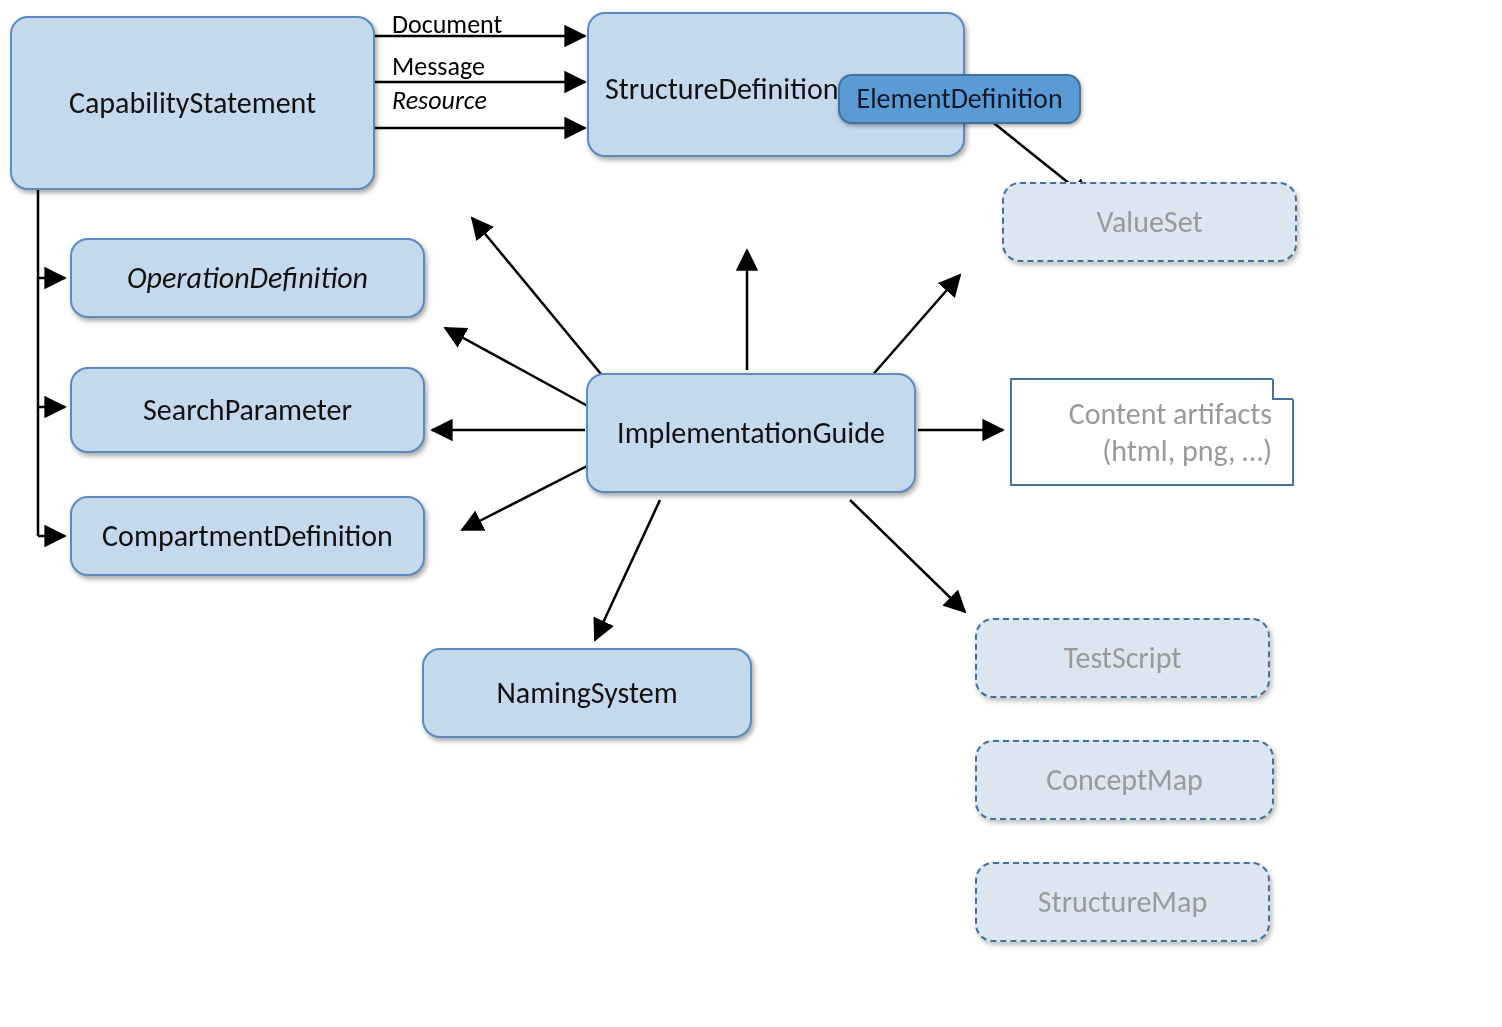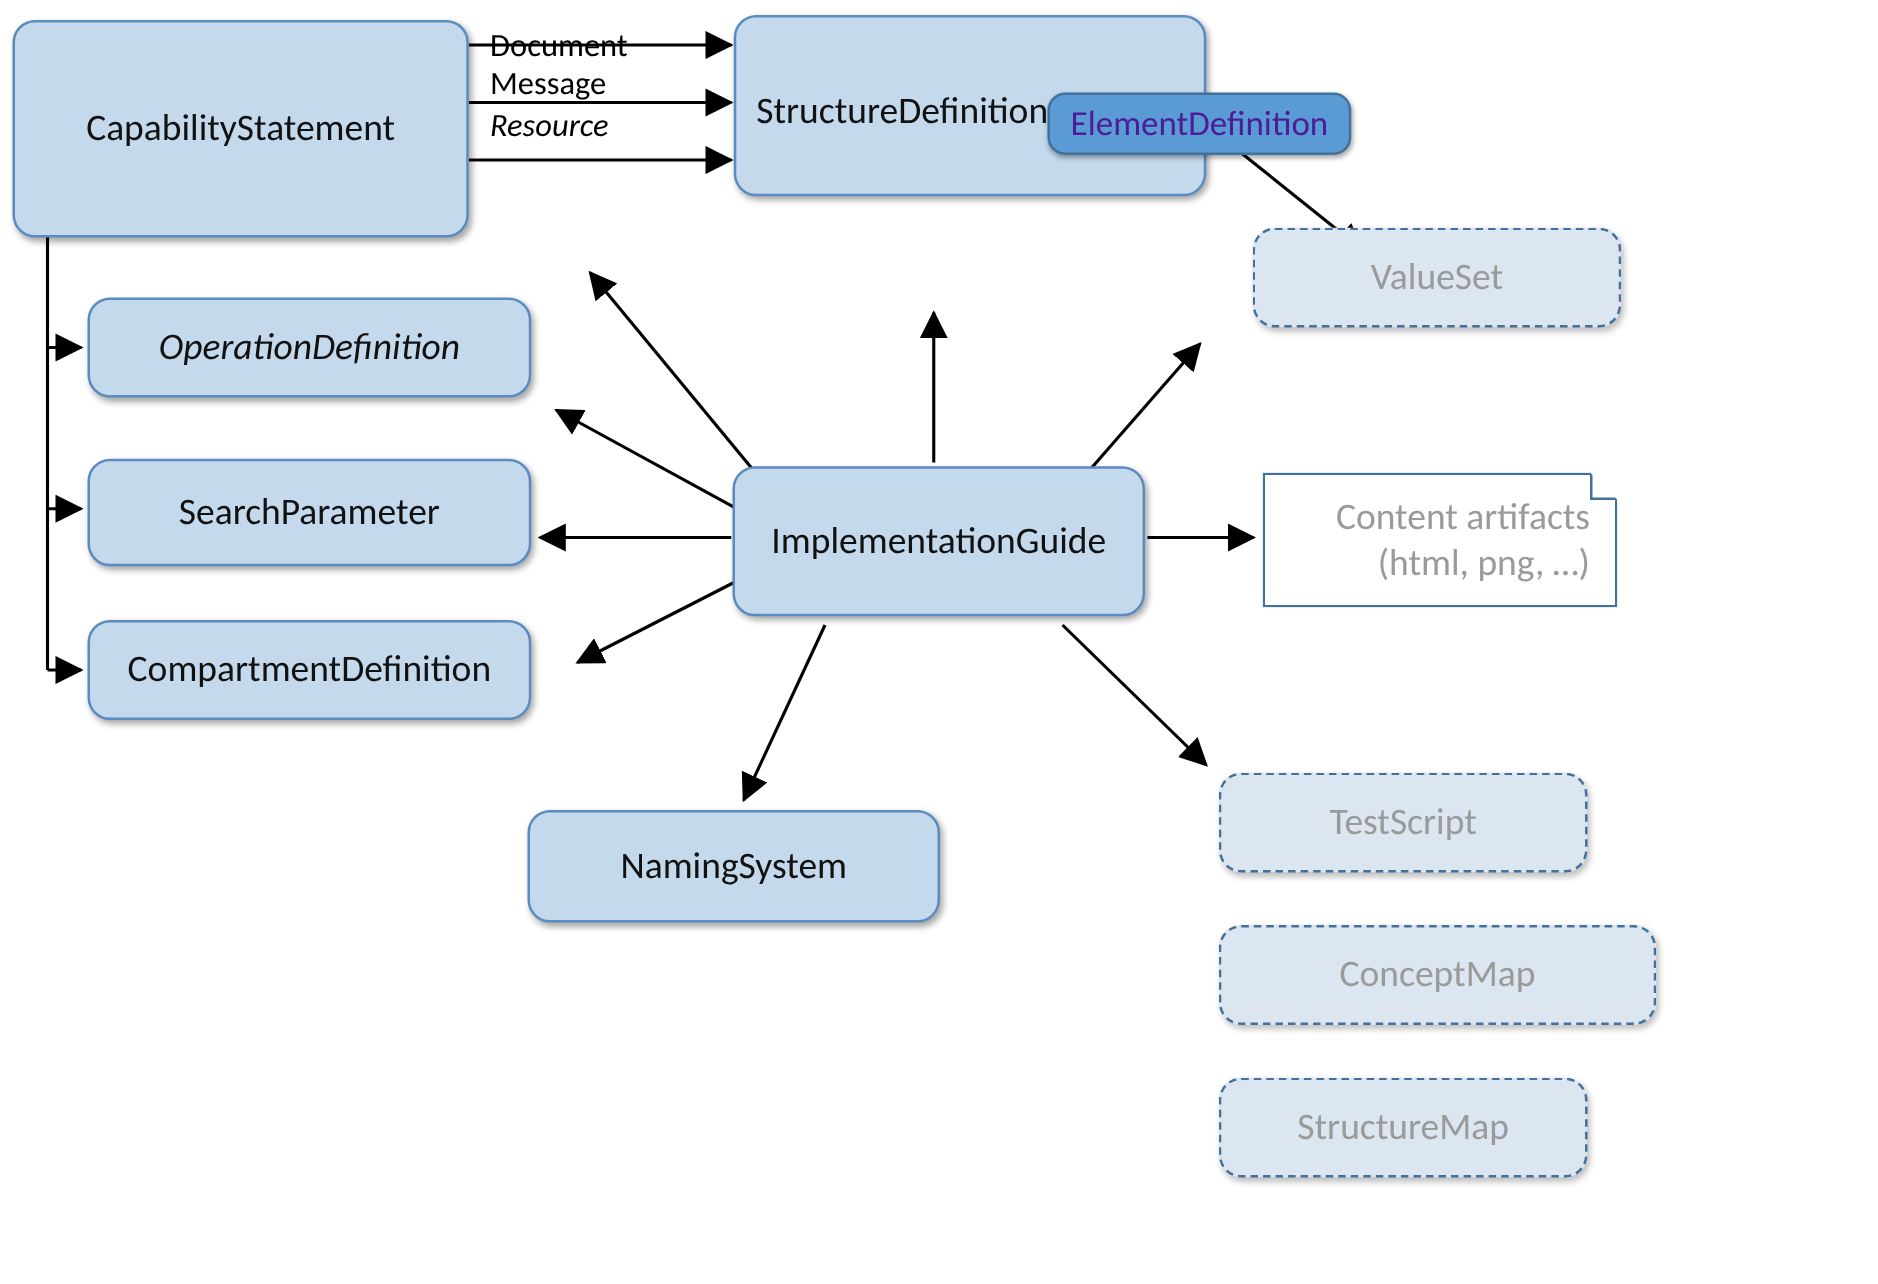--- a/index.html
+++ b/index.html
@@ -27,21 +27,21 @@
     line-height: 1.2;
   }
   .solid-blue {
     background: #c5d9ed;
     border: 2px solid #5b8bbf;
     box-shadow: 2px 3px 5px rgba(0,0,0,0.35);
   }
   .inner-emph {
     background: #5b9bd5;
     border: 2px solid #41719c;
-    color: #4c1d95;
+    color: #0f172a;
     box-shadow: 1px 2px 4px rgba(0,0,0,0.35);
     border-radius: 14px;
   }
   .dashed-blue {
     background: #dbe6f1;
     border: 2px dashed #41719c;
     color: #9a9a9a;
     box-shadow: 2px 3px 5px rgba(0,0,0,0.25);
   }
   .note-box {
@@ -118,41 +118,41 @@
 
   <line x1="870" y1="378" x2="960" y2="275" stroke="#000" stroke-width="2.5" marker-end="url(#arrow)"></line>
 
   <line x1="918" y1="430" x2="1003" y2="430" stroke="#000" stroke-width="2.5" marker-end="url(#arrow)"></line>
 
   <line x1="660" y1="500" x2="595" y2="640" stroke="#000" stroke-width="2.5" marker-end="url(#arrow)"></line>
 
   <line x1="850" y1="500" x2="965" y2="612" stroke="#000" stroke-width="2.5" marker-end="url(#arrow)"></line>
 </svg>
 
-<div class="edge-label" style="left:392px; top:20px;">Document</div>
+<div class="edge-label" style="left:392px; top:8px;">Document</div>
 <div class="edge-label" style="left:392px; top:50px;">Message</div>
 <div class="edge-label" style="left:392px; top:84px;font-style:italic;">Resource</div>
 
 <div class="node solid-blue" style="left:10px;  top:16px;  width:365px; height:174px;">CapabilityStatement</div>
 
 <div class="node solid-blue" style="left:587px; top:12px;  width:378px; height:145px; flex-direction:row; justify-content:flex-start; padding-top:14px;">
   <div style="width:100%; text-align:center;">StructureDefinition</div>
   <div class="node inner-emph" style="position:relative; margin-top:20px; width:280px; height:50px; font-size:28px;">ElementDefinition</div>
 </div>
 
 <div class="node solid-blue" style="left:70px;  top:238px; width:355px; height:80px;font-style:italic;">OperationDefinition</div>
 <div class="node solid-blue" style="left:70px;  top:367px; width:355px; height:86px;">SearchParameter</div>
 <div class="node solid-blue" style="left:70px;  top:496px; width:355px; height:80px;">CompartmentDefinition</div>
 
 <div class="node solid-blue" style="left:586px; top:373px; width:330px; height:120px;">ImplementationGuide</div>
 
 <div class="node solid-blue" style="left:422px; top:648px; width:330px; height:90px;">NamingSystem</div>
 
 <div class="node dashed-blue" style="left:1002px; top:182px; width:295px; height:80px;">ValueSet</div>
 <div class="node dashed-blue" style="left:975px;  top:618px; width:295px; height:80px;">TestScript</div>
-<div class="node dashed-blue" style="left:975px;  top:740px; width:350px; height:80px;">ConceptMap</div>
+<div class="node dashed-blue" style="left:975px;  top:740px; width:299px; height:80px;">ConceptMap</div>
 <div class="node dashed-blue" style="left:975px;  top:862px; width:295px; height:80px;">StructureMap</div>
 
 <div class="note-box" style="left:1010px; top:378px; width:284px; height:108px;">
   <span>Content artifacts
 (html, png, …)</span>
   <span class="note-fold"></span>
 </div>
 
 </body></html>

